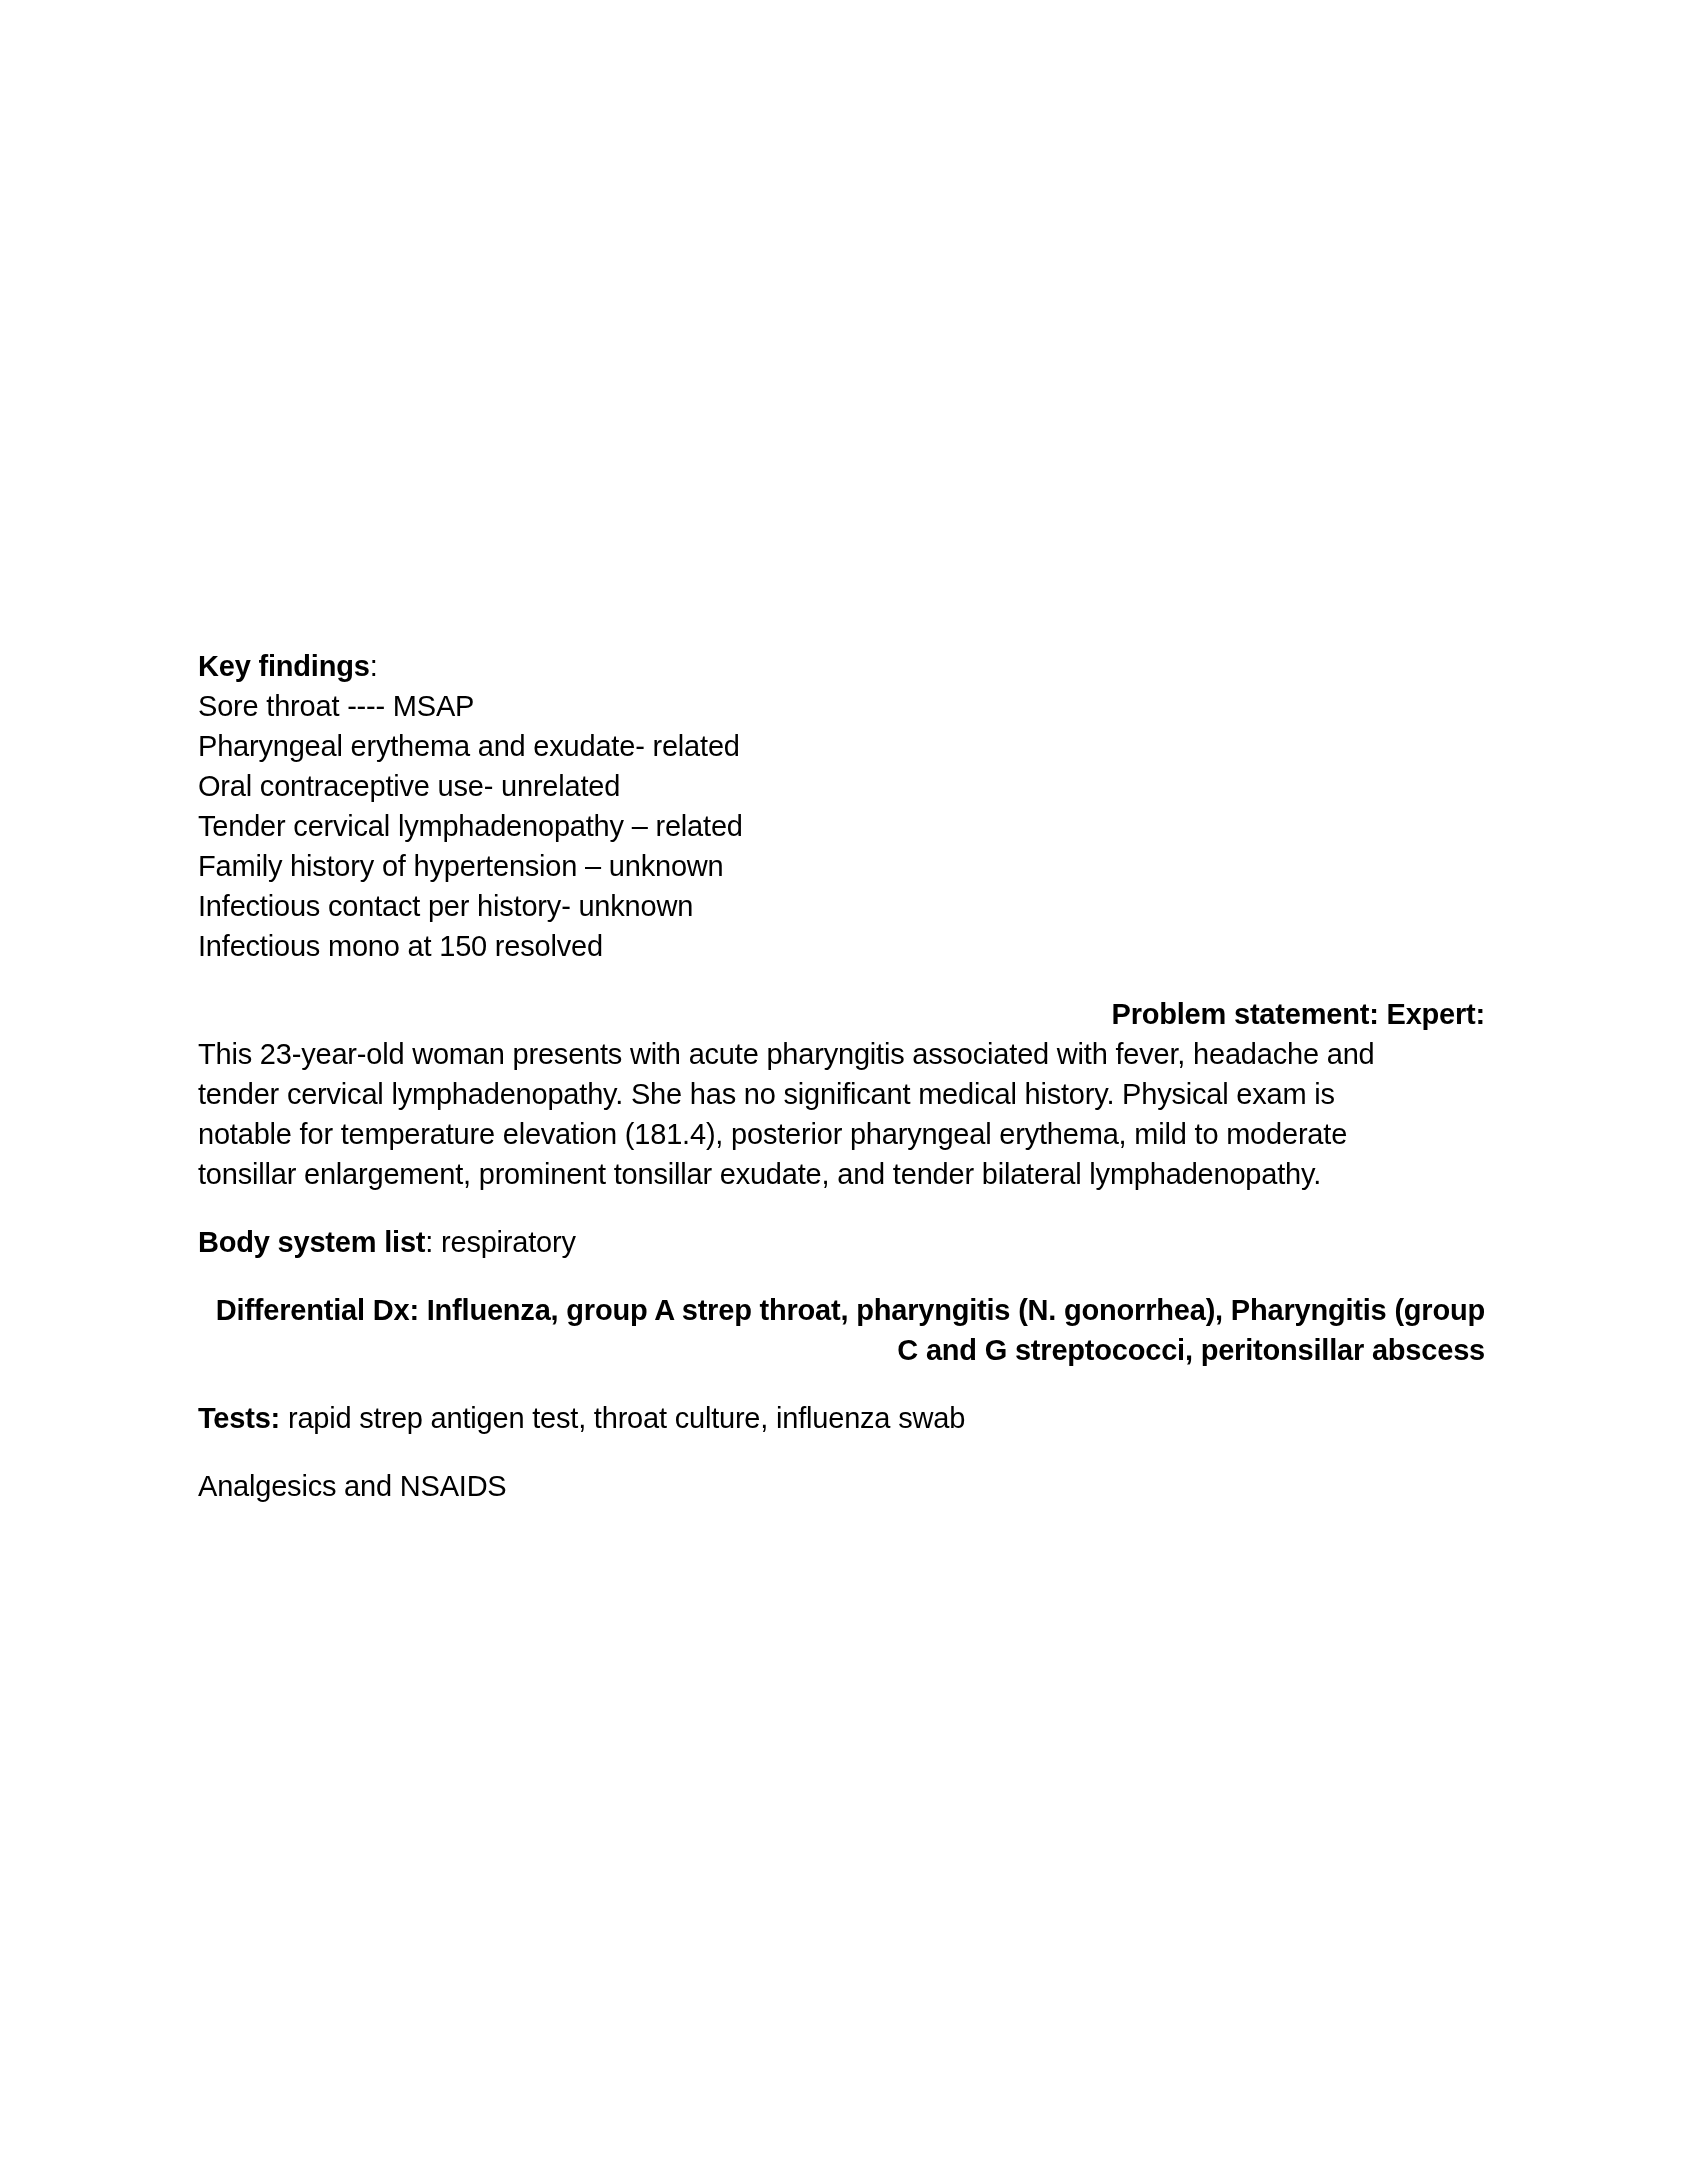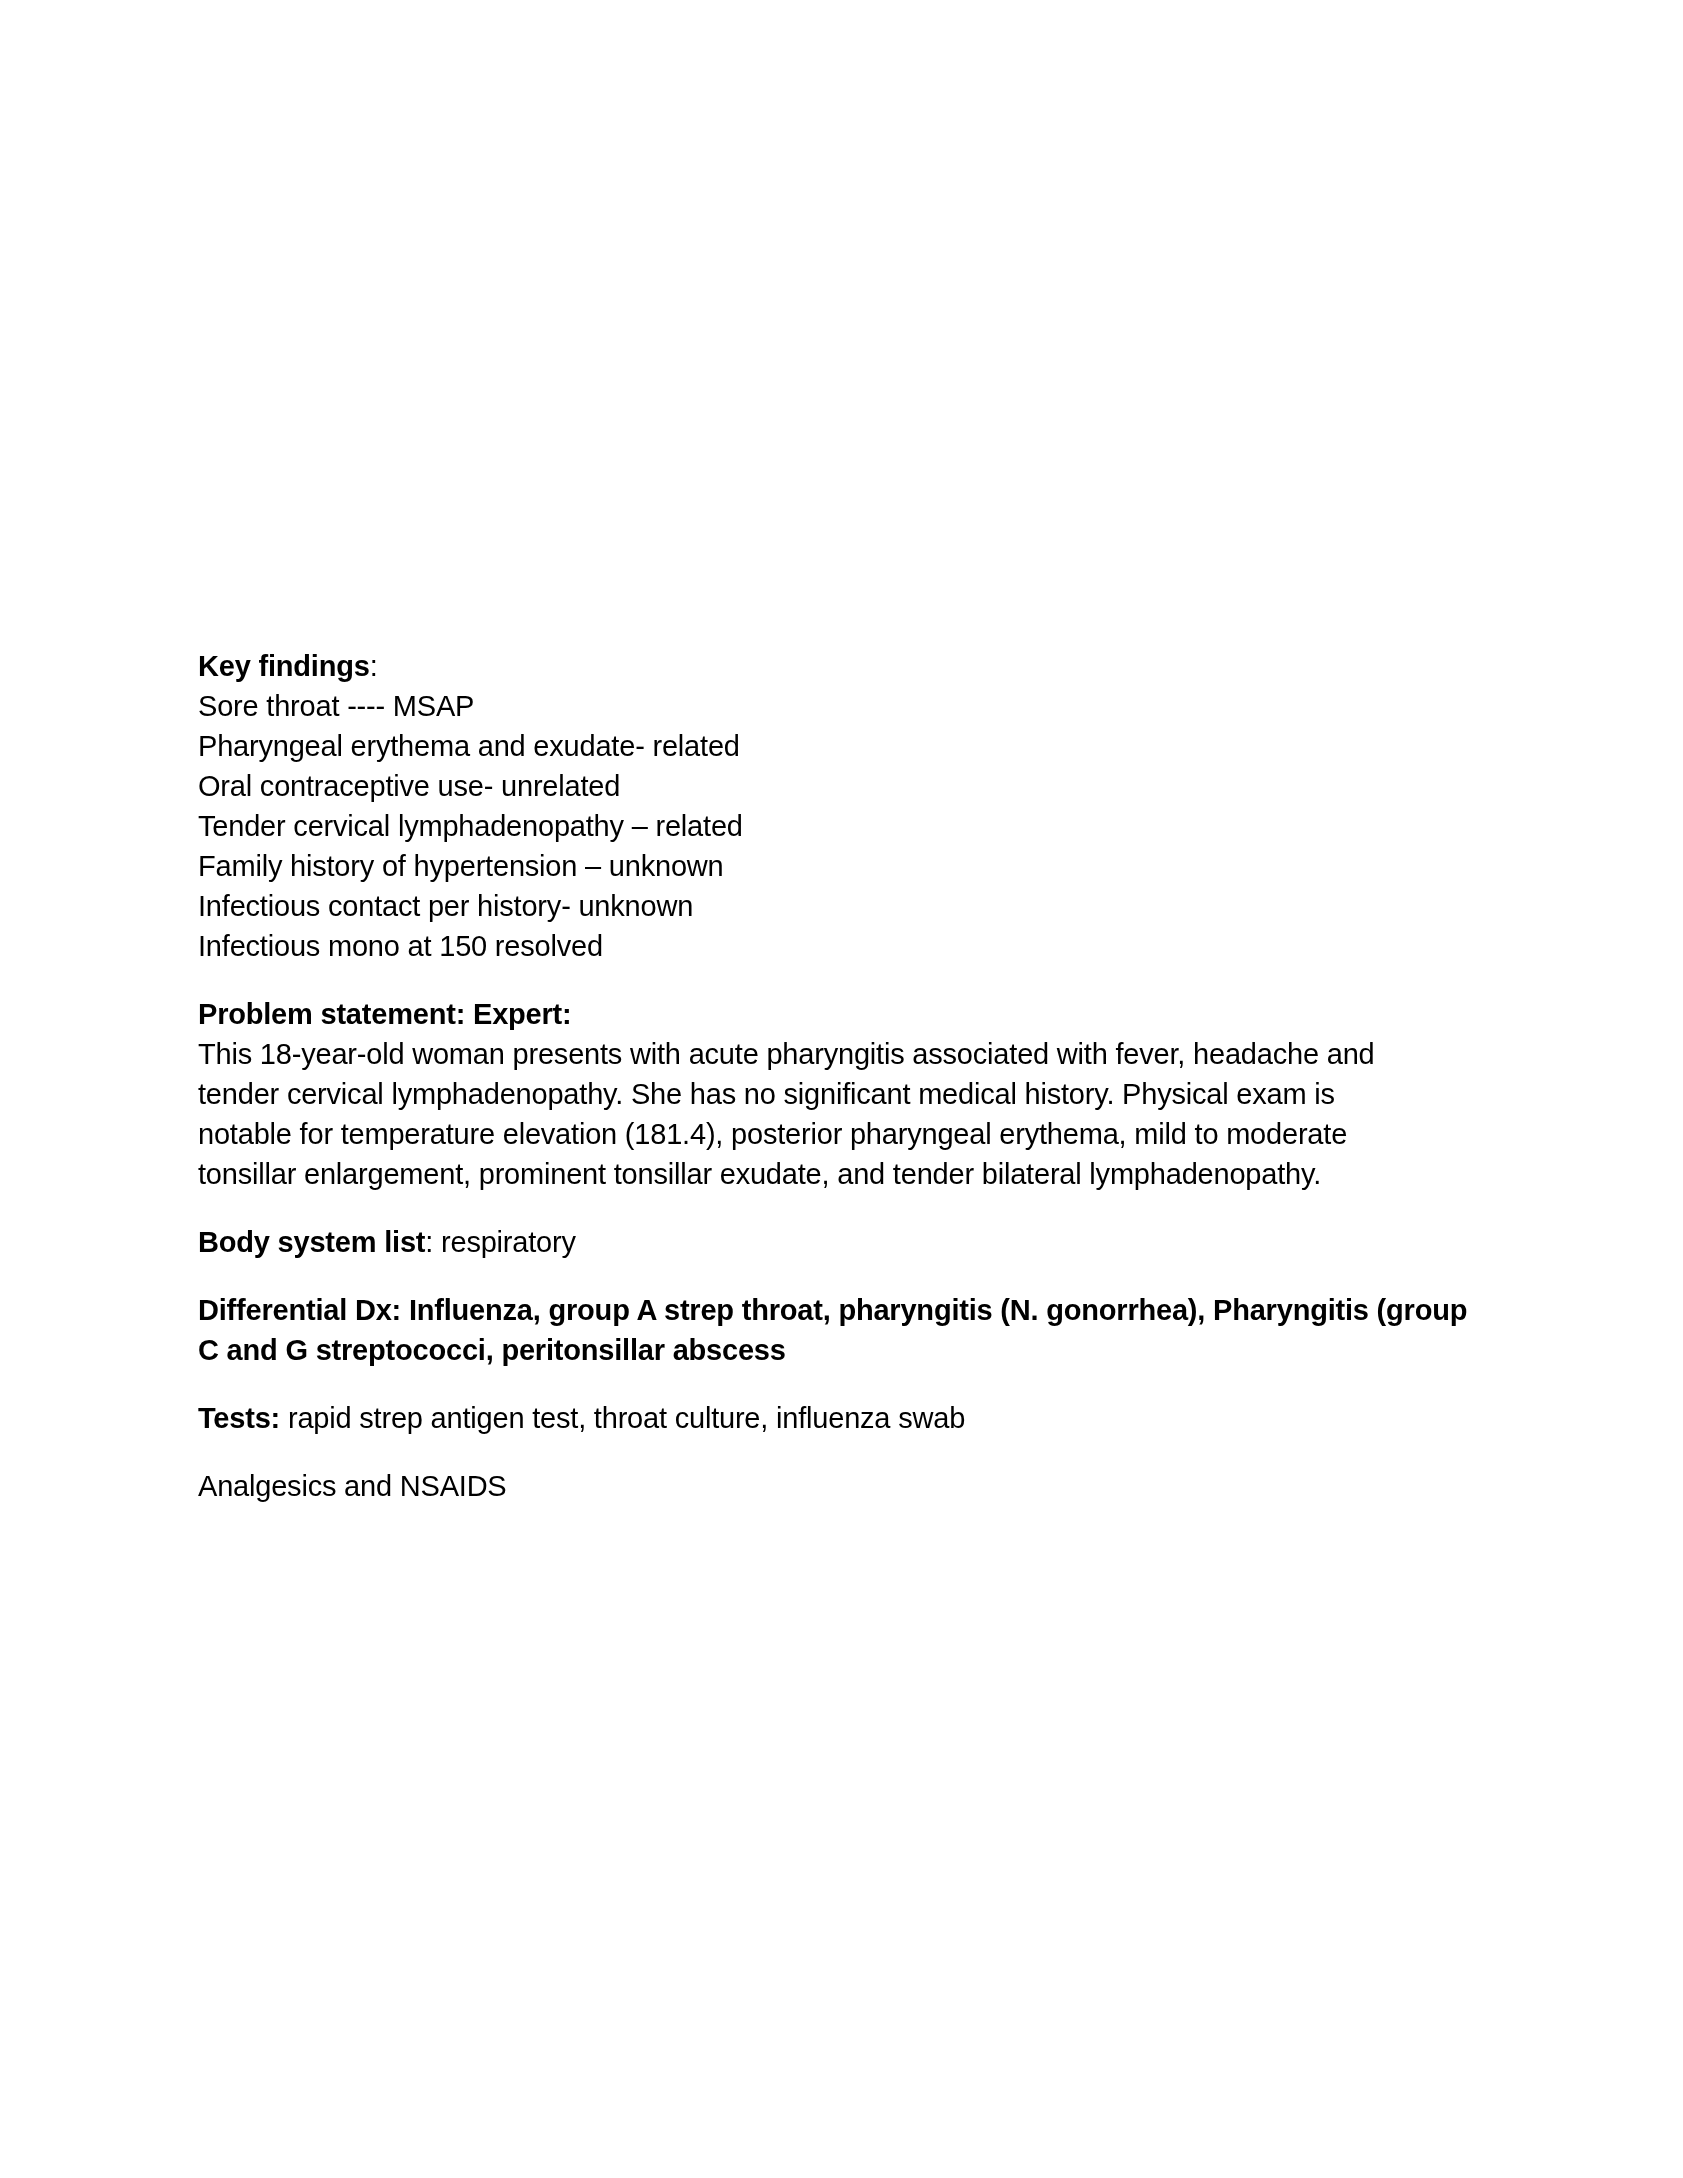--- a/index.html
+++ b/index.html
@@ -24,20 +24,21 @@
     font-size: 29px;
     line-height: 40px;
     letter-spacing: -0.2px;
   }
   .line {
     white-space: pre-wrap;
     min-height: 40px;
   }
   .b {
     font-weight: bold;
+    text-align: right;
   }
   .section {
     margin-top: 28px; 
   }
 </style>
 </head>
 <body>
 
 <div class="page">
   <div class="content">
@@ -48,21 +49,21 @@
       <div class="line">Pharyngeal erythema and exudate- related</div>
       <div class="line">Oral contraceptive use- unrelated</div>
       <div class="line">Tender cervical lymphadenopathy – related</div>
       <div class="line">Family history of hypertension – unknown</div>
       <div class="line">Infectious contact per history- unknown</div>
       <div class="line">Infectious mono at 150 resolved</div>
     </div>
 
     <div class="section">
       <div class="line b">Problem statement: Expert:</div>
-      <div class="line">This 18-year-old woman presents with acute pharyngitis associated with fever, headache and</div>
+      <div class="line">This 23-year-old woman presents with acute pharyngitis associated with fever, headache and</div>
       <div class="line">tender cervical lymphadenopathy. She has no significant medical history. Physical exam is</div>
       <div class="line">notable for temperature elevation (181.4), posterior pharyngeal erythema, mild to moderate</div>
       <div class="line">tonsillar enlargement, prominent tonsillar exudate, and tender bilateral lymphadenopathy.</div>
     </div>
 
     <div class="section">
       <div class="line"><span class="b">Body system list</span><span>: respiratory</span></div>
     </div>
 
     <div class="section">

